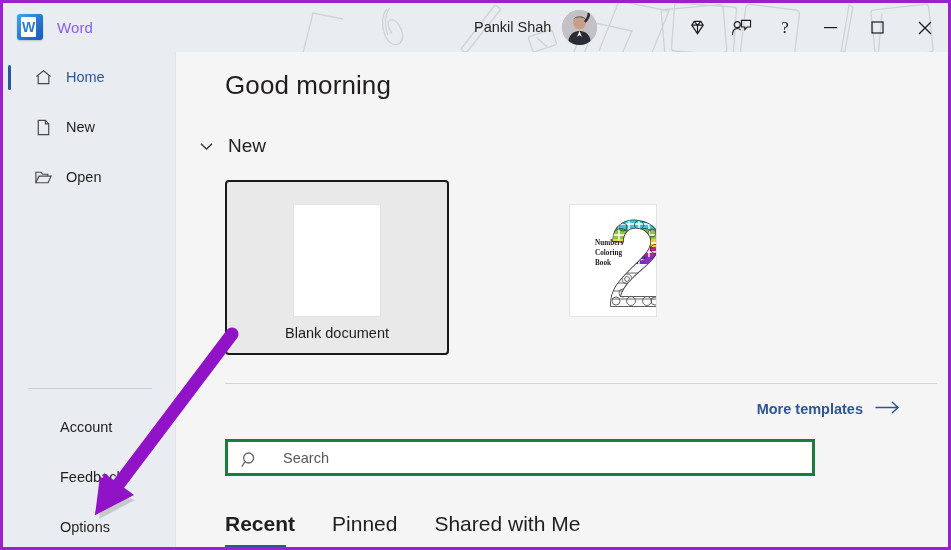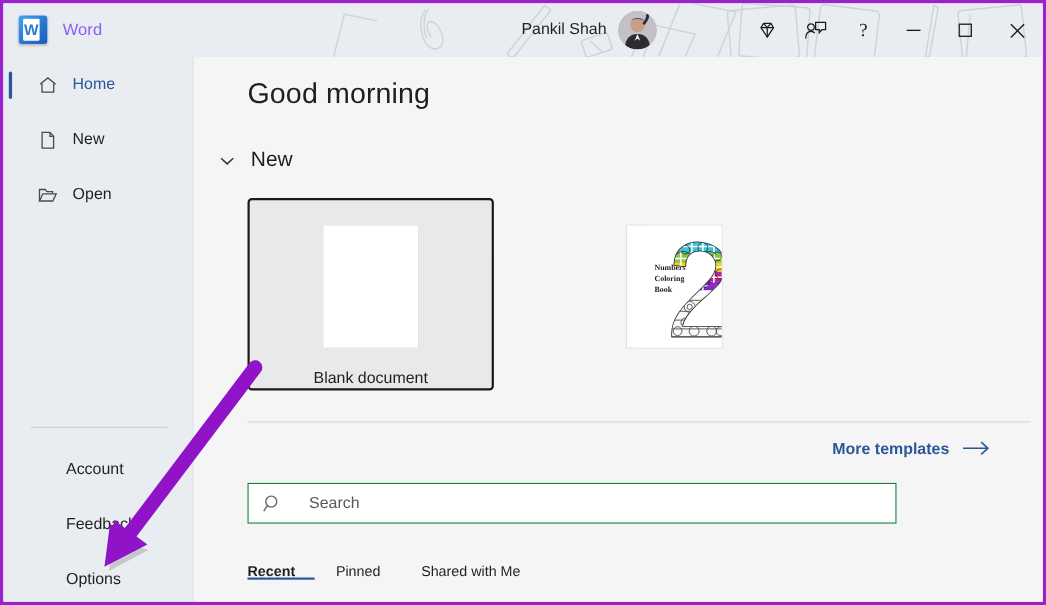--- a/index.html
+++ b/index.html
@@ -133,50 +133,50 @@
   .thumb {
     width: 88px; height: 113px;
     background: #ffffff;
     border: 1px solid #e2e2e2;
     overflow: hidden; position: relative; padding-left: 13px;
   }
   .card-label {
     margin-top: 21px;
     font-size: 14.5px; color: #201f1e; text-align: center;
   }
-  .card.focused .card-label { margin-top: 19px; }
+  .card.focused .card-label { margin-top: 8px; }
 
   .main-divider {
     position: absolute; left: 48px; top: 331px;
     width: 712px; height: 1px; background: #d6d6d6;
   }
   .more-tpl {
     position: absolute; right: 48px; top: 349px;
-    display: flex; align-items: flex-start; gap: 12px;
+    display: flex; align-items: flex-end; gap: 12px;
     color: #2b579a; font-size: 14.5px; font-weight: bold;
   }
 
   .searchbox {
     position: absolute; left: 48px; top: 387px;
     width: 590px; height: 37px;
     background: #ffffff;
-    border: 1px solid #15803d;
+    border: 3px solid #15803d;
     display: flex; align-items: center; padding-left: 55px;
   }
   .search-ico {
     position: absolute; left: 13px; top: 9px;
     width: 18px; height: 18px; color: #666;
   }
   .search-ph { font-size: 14.5px; color: #595959; }
 
   .tabs { position: absolute; left: 48px; top: 460px; display: flex; gap: 0; }
   .tab {
     position: relative;
-    font-size: 13px; color: #201f1e;
-    padding: 0 18px 0 0; margin-right: 19px;
+    font-size: 21px; color: #201f1e;
+    padding: 0 18px 11px 0; margin-right: 19px;
   }
   .tab.active { font-weight: bold; }
   .tab.active::after {
     content: ""; position: absolute; left: 0; bottom: 0;
     width: 61px; height: 2.5px; background: #2b579a;
   }
 
   
   .annotation { position: absolute; left: 0; top: 0; width: 951px; height: 550px; pointer-events: none; }
 </style>

